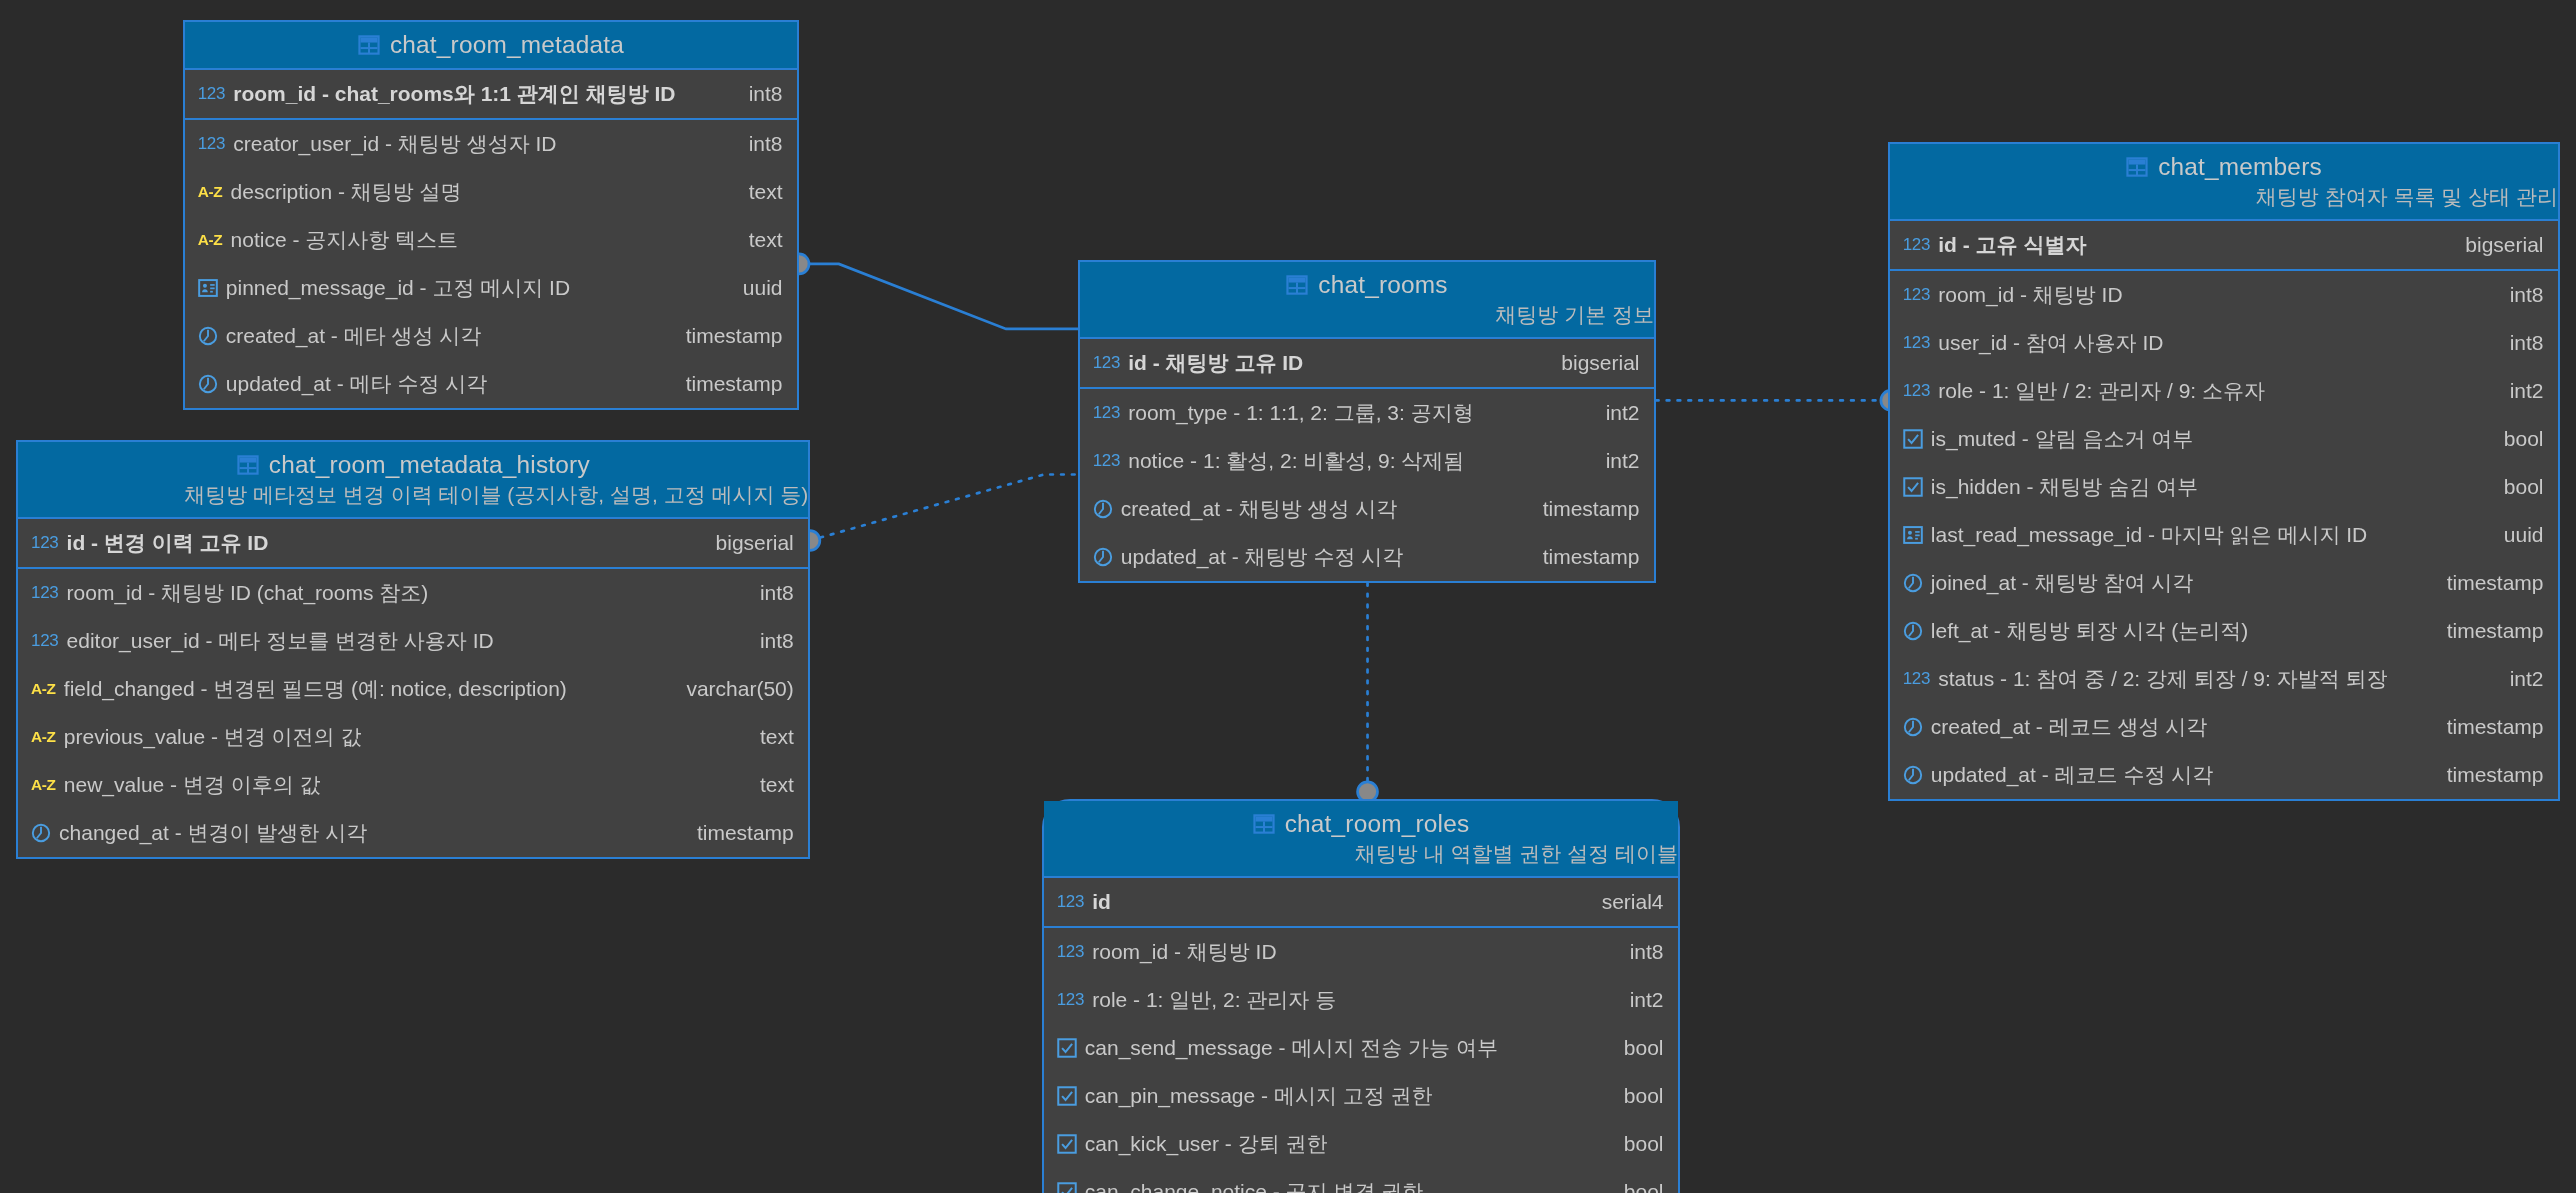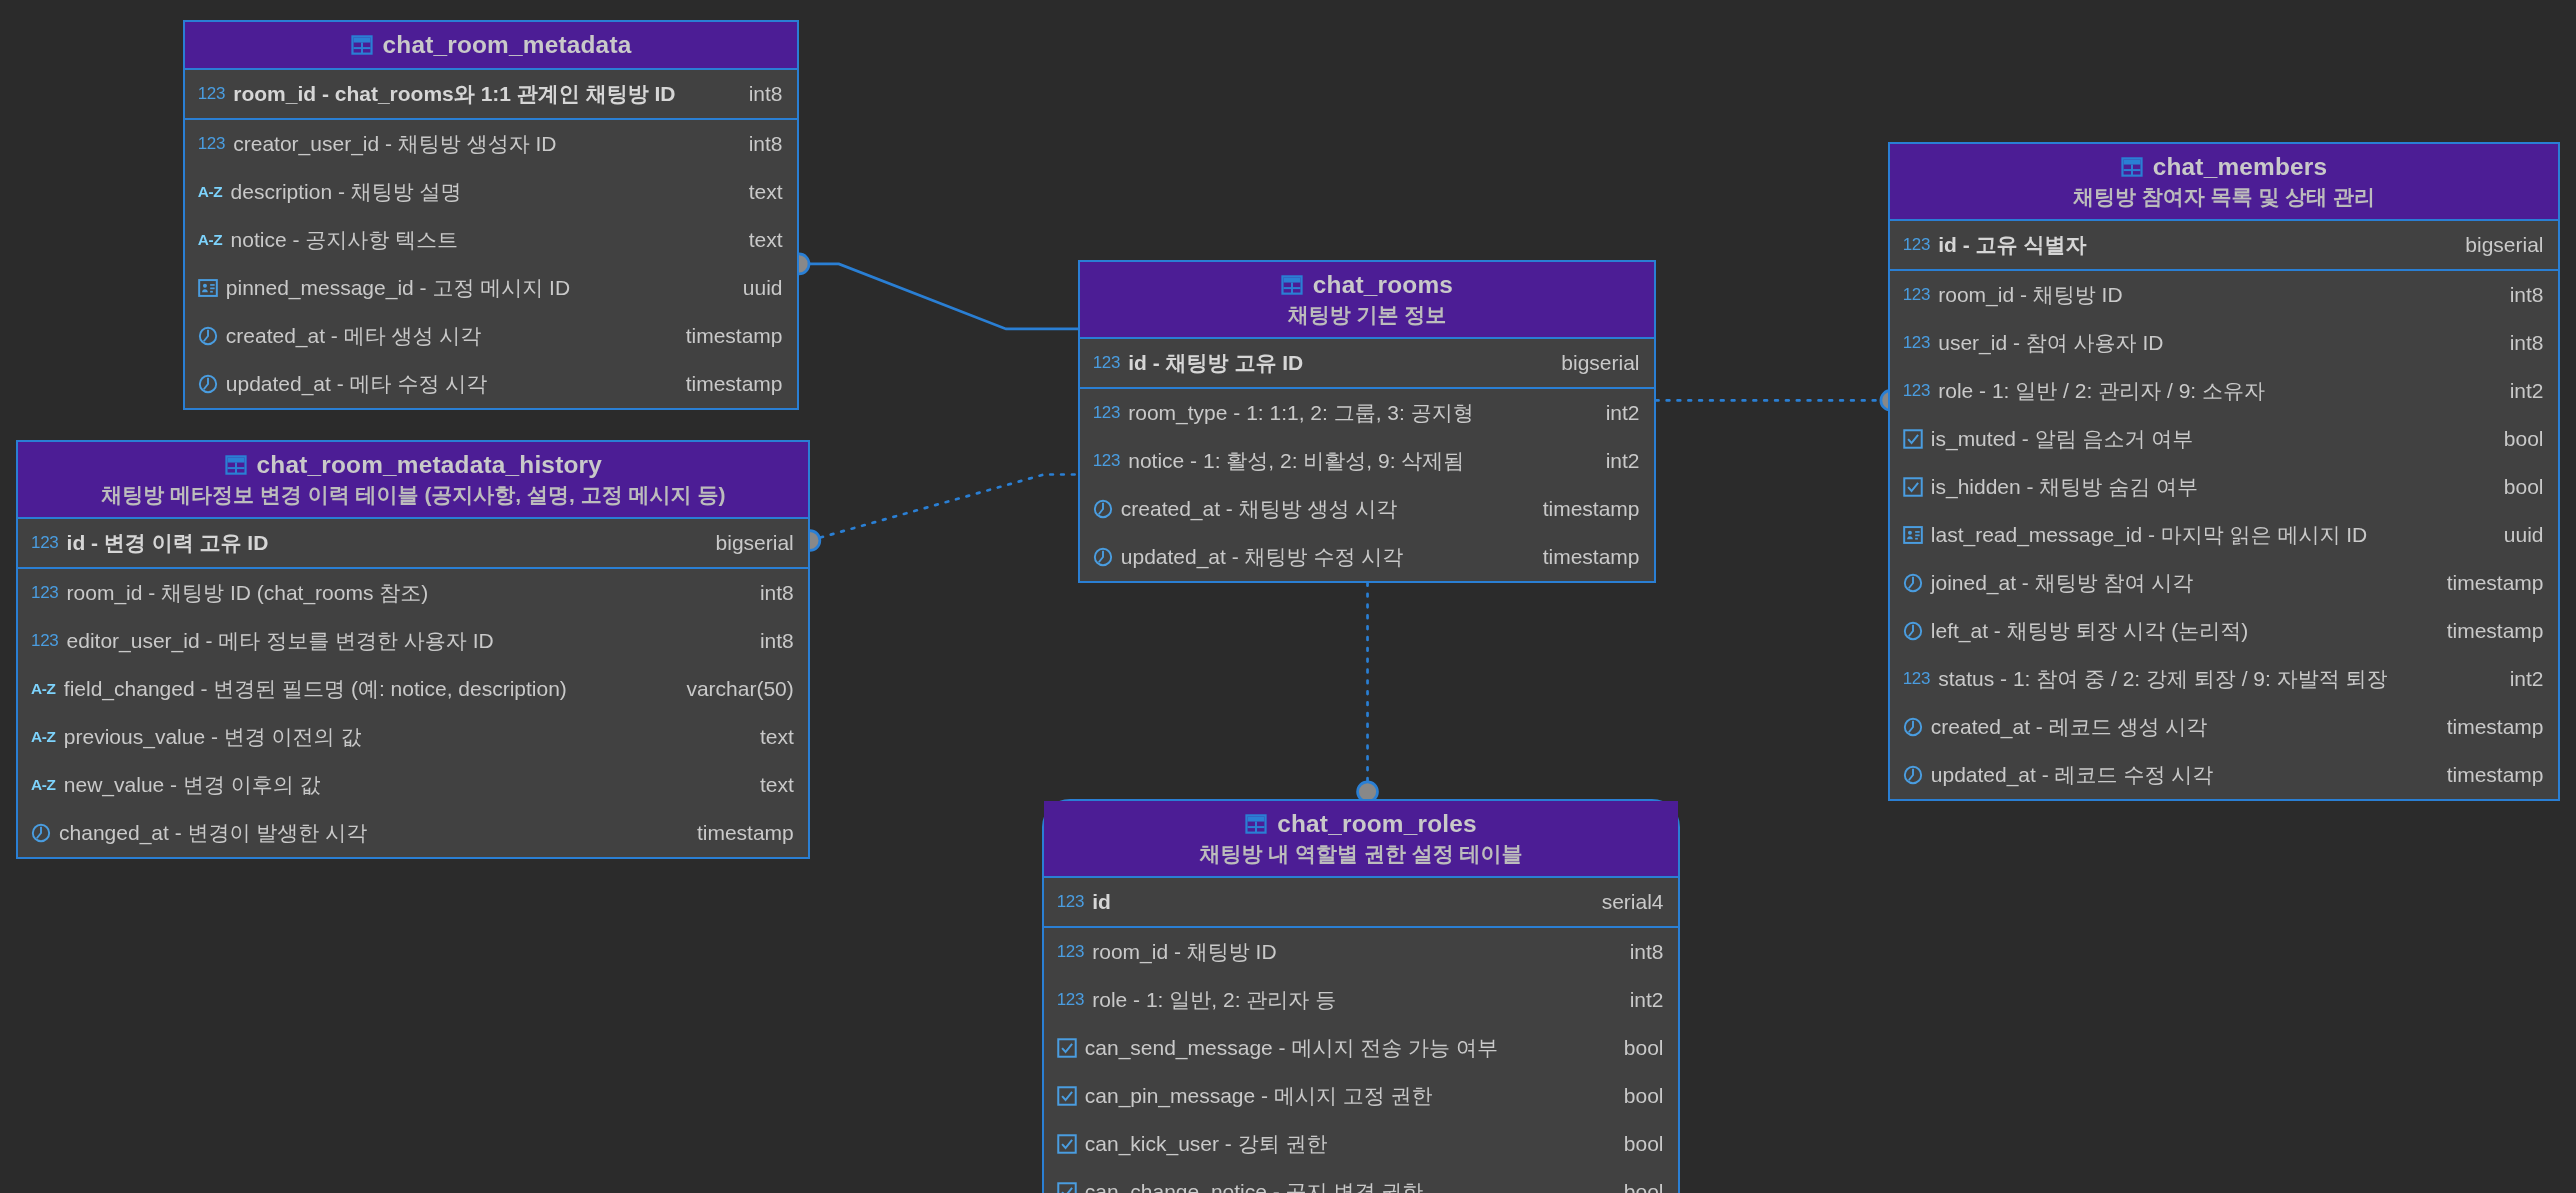--- a/index.html
+++ b/index.html
@@ -13,25 +13,24 @@
 
   svg.links { position: absolute; left: 0; top: 0; width: 2576px; height: 1193px; pointer-events: none; }
 
   .table {
     position: absolute;
     border: 2.7px solid #2a7fd4;
     background: #414141;
     display: flex; flex-direction: column;
   }
   .thead {
-    background: #4c1d95;
+    background: #0369a1;
     border-bottom: 2.7px solid #2a7fd4;
     padding: 9px 0 10px 0;
-    text-align: center;
-    font-weight: bold;
+    text-align: right;
   }
   .tname {
     font-size: 24.4px; color: #c9c9c9; letter-spacing: 0.2px;
     display: flex; align-items: center; justify-content: center; gap: 10px;
     line-height: 1.12;
   }
   .tcomment { font-size: 21px; color: #bcbcbc; margin-top: 4.5px; line-height: 1.15; }
 
   .pk-section { border-bottom: 2.7px solid #2a7fd4; }
 
@@ -44,21 +43,21 @@
   }
   .row .txt { font-size: 21px; color: #c9c9c9; flex: 0 0 auto; }
   .row.pk .txt { font-weight: bold; color: #d6d6d6; }
   .row .spacer { flex: 1 1 auto; min-width: 12.7px; }
   .row .type { font-size: 21px; color: #c9c9c9; flex: 0 0 auto; }
 
   
   .ico { flex: 0 0 auto; display: inline-flex; align-items: center; justify-content: center; }
   .ico svg { display: block; }
   .ico-123 { font-size: 17px; color: #4a9de0; font-family: "Liberation Sans", sans-serif; letter-spacing: -0.3px; }
-  .ico-az  { font-size: 15.4px; color: #7dd3fc; font-weight: 600; letter-spacing: -0.3px; }
+  .ico-az  { font-size: 15.4px; color: #fde047; font-weight: 600; letter-spacing: -0.3px; }
 
   
   .grid-ico { width: 22px; height: 20px; }
 </style>
 </head>
 <body>
 
 <div id="canvas">
 
   <svg class="links" viewBox="0 0 2850 1320">

